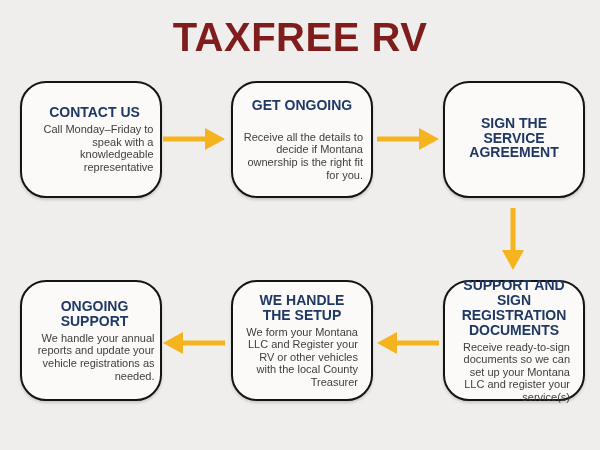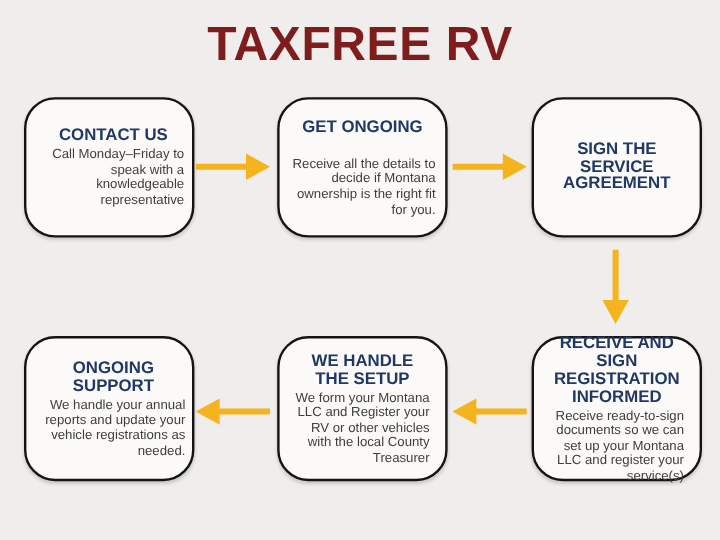--- a/index.html
+++ b/index.html
@@ -95,21 +95,21 @@
   <div class="step row-top col-2 step--informed">
     <div class="step-heading">GET ONGOING</div>
     <div class="step-body">Receive all the details to decide if Montana ownership is the right fit for you.</div>
   </div>
 
   <div class="step row-top col-3 step--agreement">
     <div class="step-heading">SIGN THE SERVICE AGREEMENT</div>
   </div>
 
   <div class="step row-bottom col-3 step--documents">
-    <div class="step-heading">RECEIVE AND SIGN REGISTRATION INFORMED</div>
+    <div class="step-heading">SUPPORT AND SIGN REGISTRATION DOCUMENTS</div>
     <div class="step-body">Receive ready-to-sign documents so we can set up your Montana LLC and register your service(s)</div>
   </div>
 
   <div class="step row-bottom col-1 step--support">
     <div class="step-heading">ONGOING SUPPORT</div>
     <div class="step-body">We handle your annual reports and update your vehicle registrations as needed.</div>
   </div>
 
   <div class="step row-bottom col-2 step--setup">
     <div class="step-heading">WE HANDLE THE SETUP</div>

